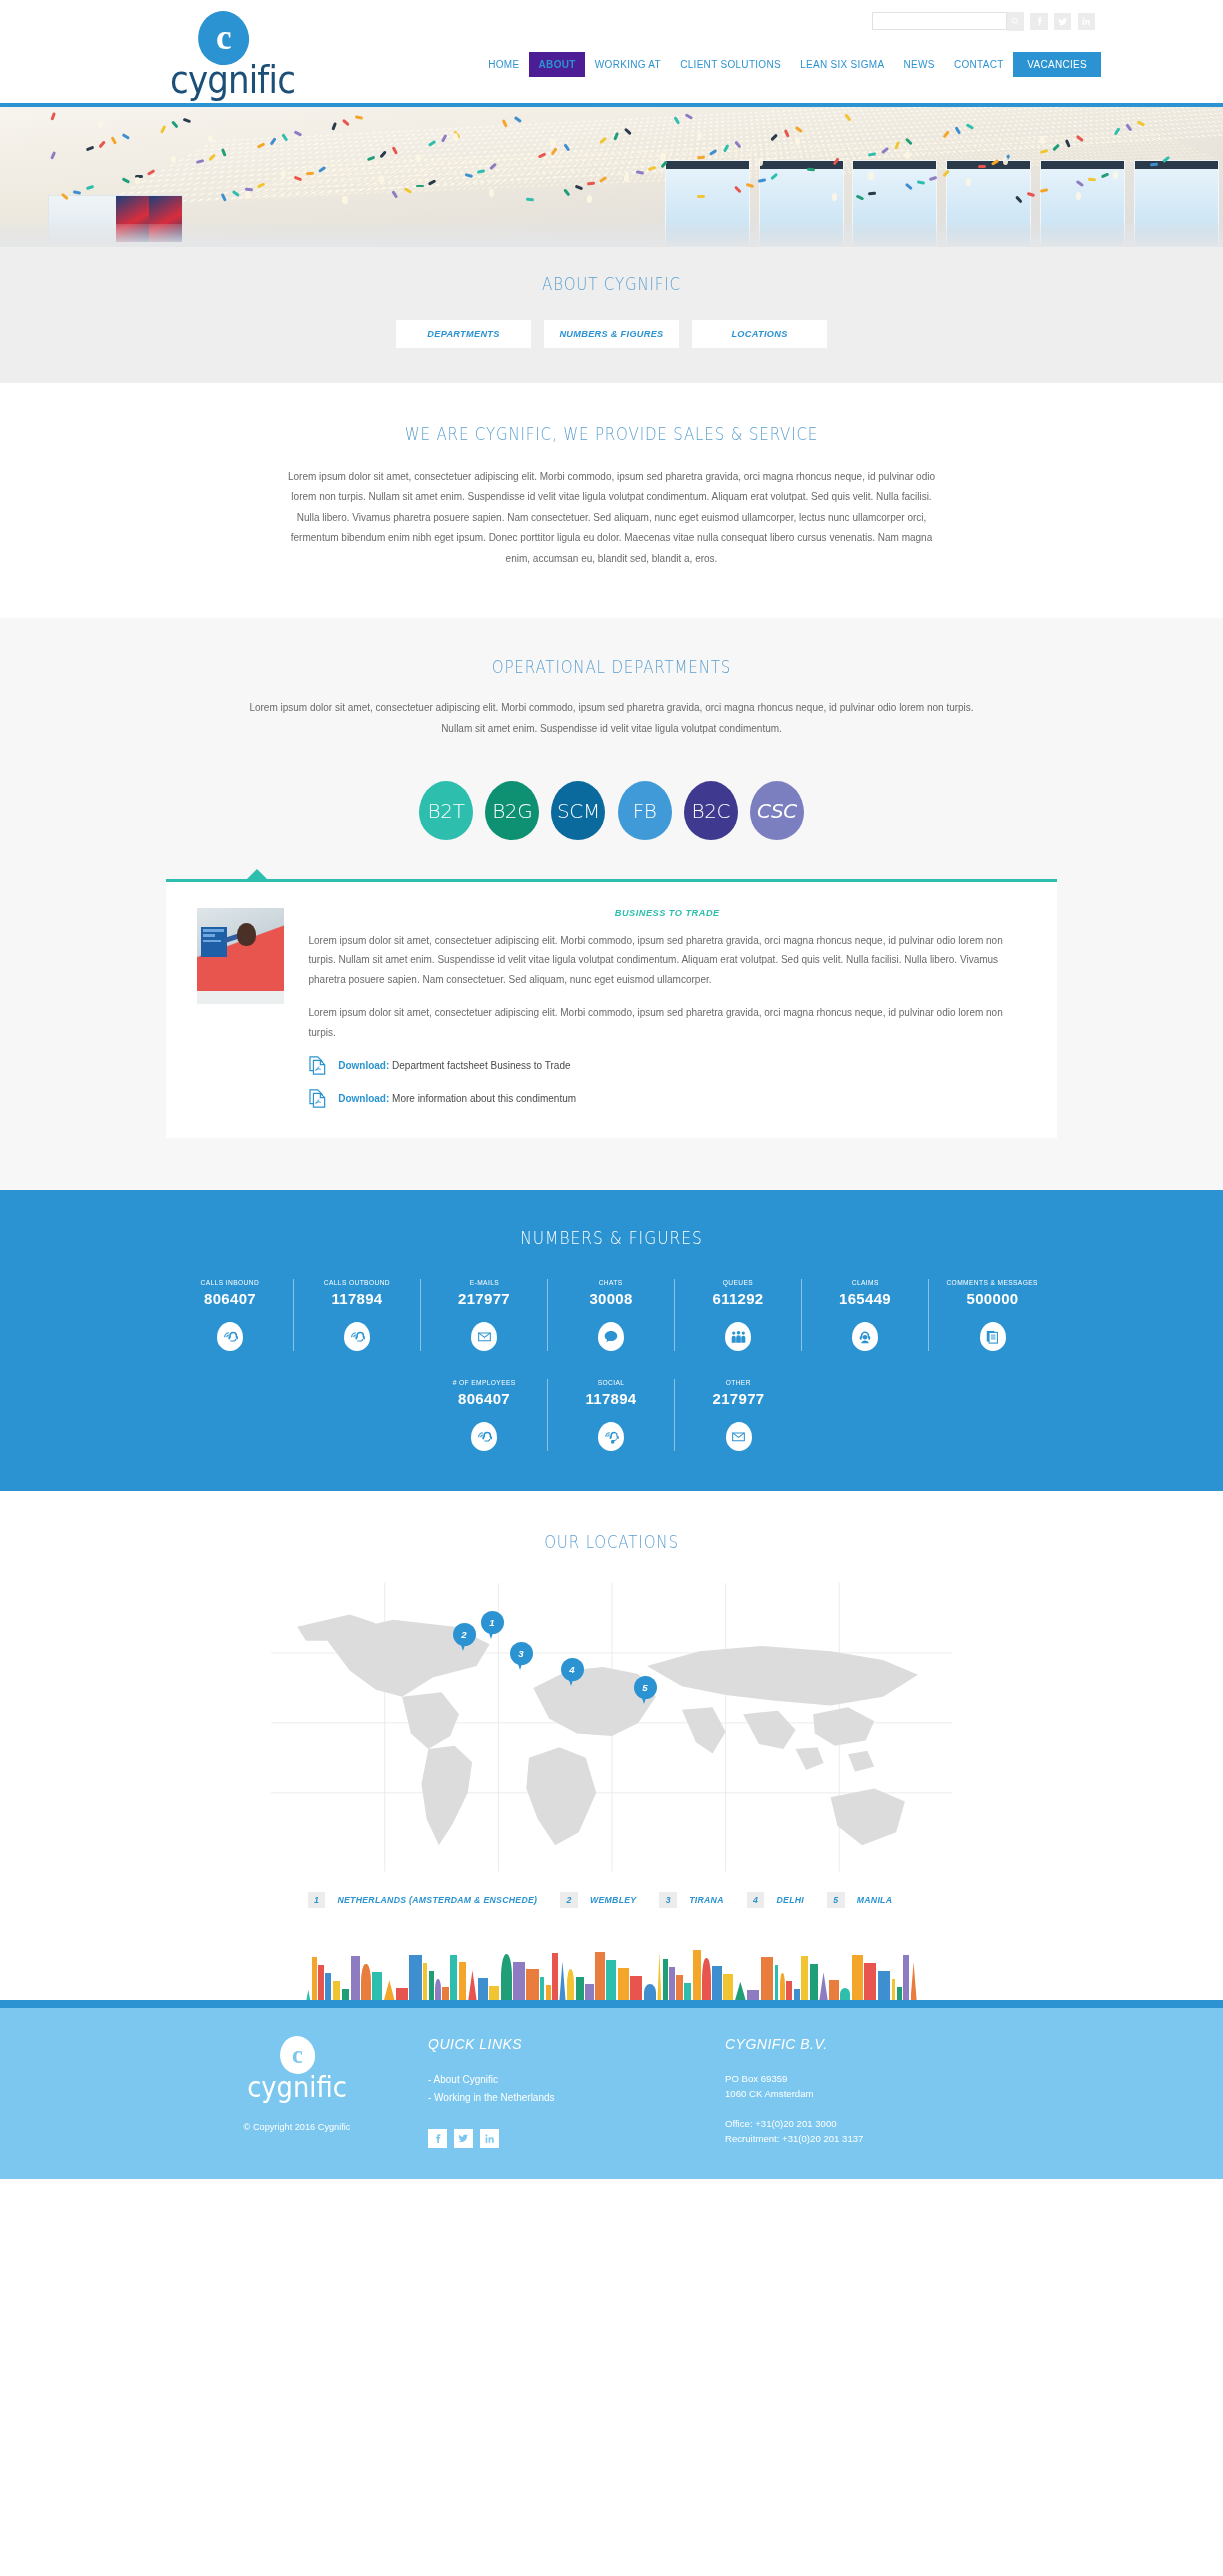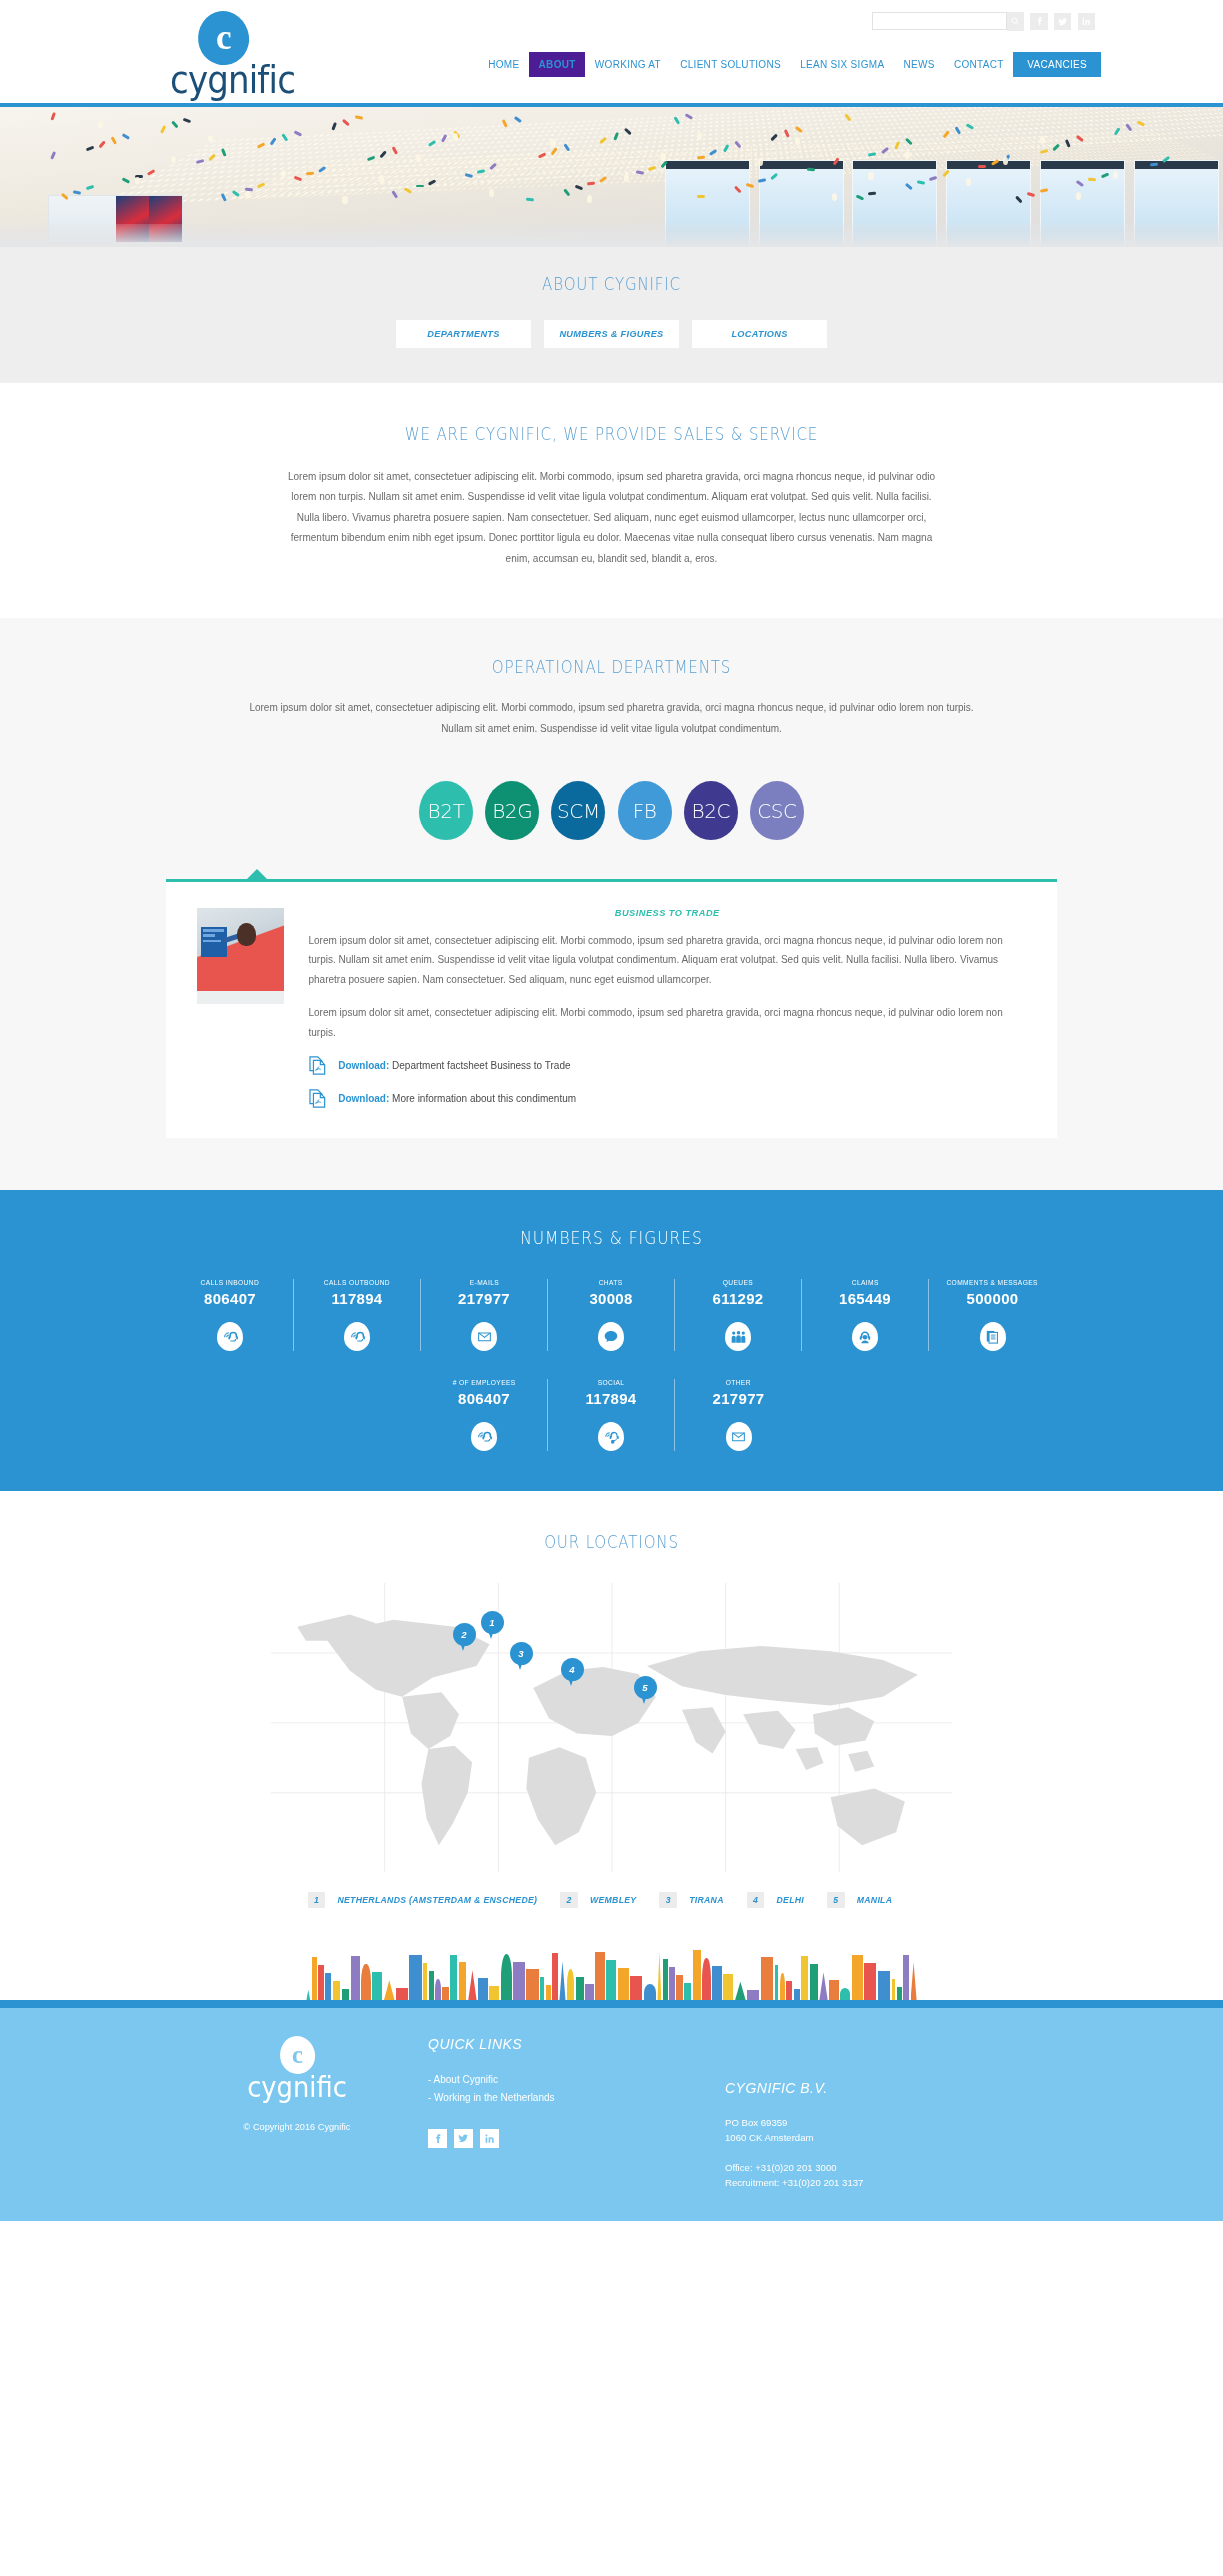--- a/index.html
+++ b/index.html
@@ -207,21 +207,21 @@
   .fcol1 { width:262px; text-align:center; padding-top:3.5px; }
   .f-logo-mark {
     width:35px; height:38px; background:#fff; border-radius:50%/52% 52% 48% 48%;
     margin:0 auto; display:flex; align-items:center; justify-content:center;
     transform:rotate(-8deg);
   }
   .f-logo-mark span { color:#7bc7ef; font-size:24.5px; font-weight:600; transform:rotate(8deg); font-family:"Liberation Serif", serif; }
   .f-logo-text { font-size:28px; color:#fff; margin-top:-2.6px; font-family:"DejaVu Sans", sans-serif; font-weight:400; transform:scaleX(0.92); }
   .f-copy { font-size:9.2px; margin-top:17.5px; color:#ffffff; }
   .fcol2 { width:297px; padding-top:3.5px; }
-  .fcol3 { width:262px; padding-top:3.5px;margin-top:44px; }
+  .fcol3 { width:262px; padding-top:3.5px; }
   .f-head { font-size:14px; font-style:italic; letter-spacing:0.5px; margin-bottom:19px; }
   .f-link { font-size:10px; line-height:1.75; color:#fff; text-decoration:none; display:block; }
   .f-soc { display:flex; gap:7px; margin-top:23px; }
   .f-soc div { width:19px; height:19px; background:#fff; display:flex; align-items:center; justify-content:center; cursor:pointer; }
   .f-soc svg { fill:#7bc7ef; }
   .f-addr { font-size:9.6px; line-height:1.6; }
   .f-gap { height:14px; }
 </style>
 </head>
 <body>
@@ -455,21 +455,21 @@
   <div class="sec-grey">
     <div class="h-light">OPERATIONAL DEPARTMENTS</div>
     <div class="dept-copy">Lorem ipsum dolor sit amet, consectetuer adipiscing elit. Morbi commodo, ipsum sed pharetra gravida, orci magna rhoncus neque, id pulvinar odio lorem non turpis. Nullam sit amet enim. Suspendisse id velit vitae ligula volutpat condimentum.</div>
 
     <div class="circles" id="dept-circles">
         <div class="circ" style="background: rgb(45, 190, 174);">B2T</div>
         <div class="circ" style="background: rgb(14, 145, 115);">B2G</div>
         <div class="circ" style="background: rgb(10, 106, 158);">SCM</div>
         <div class="circ" style="background: rgb(64, 154, 216);">FB</div>
         <div class="circ" style="background: rgb(63, 58, 143);">B2C</div>
-        <div class="circ" style="background: rgb(123, 127, 192);">CSC</div>
+        <div class="circ" style="background: rgb(123, 127, 192); font-style: italic;">CSC</div>
       </div>
 
     <div class="panel-wrap">
       <div class="panel-rule">
         <div class="panel-arrow"></div>
       </div>
       <div class="panel">
         <div class="panel-img">
           <div class="pi-screen">
               <i></i>

